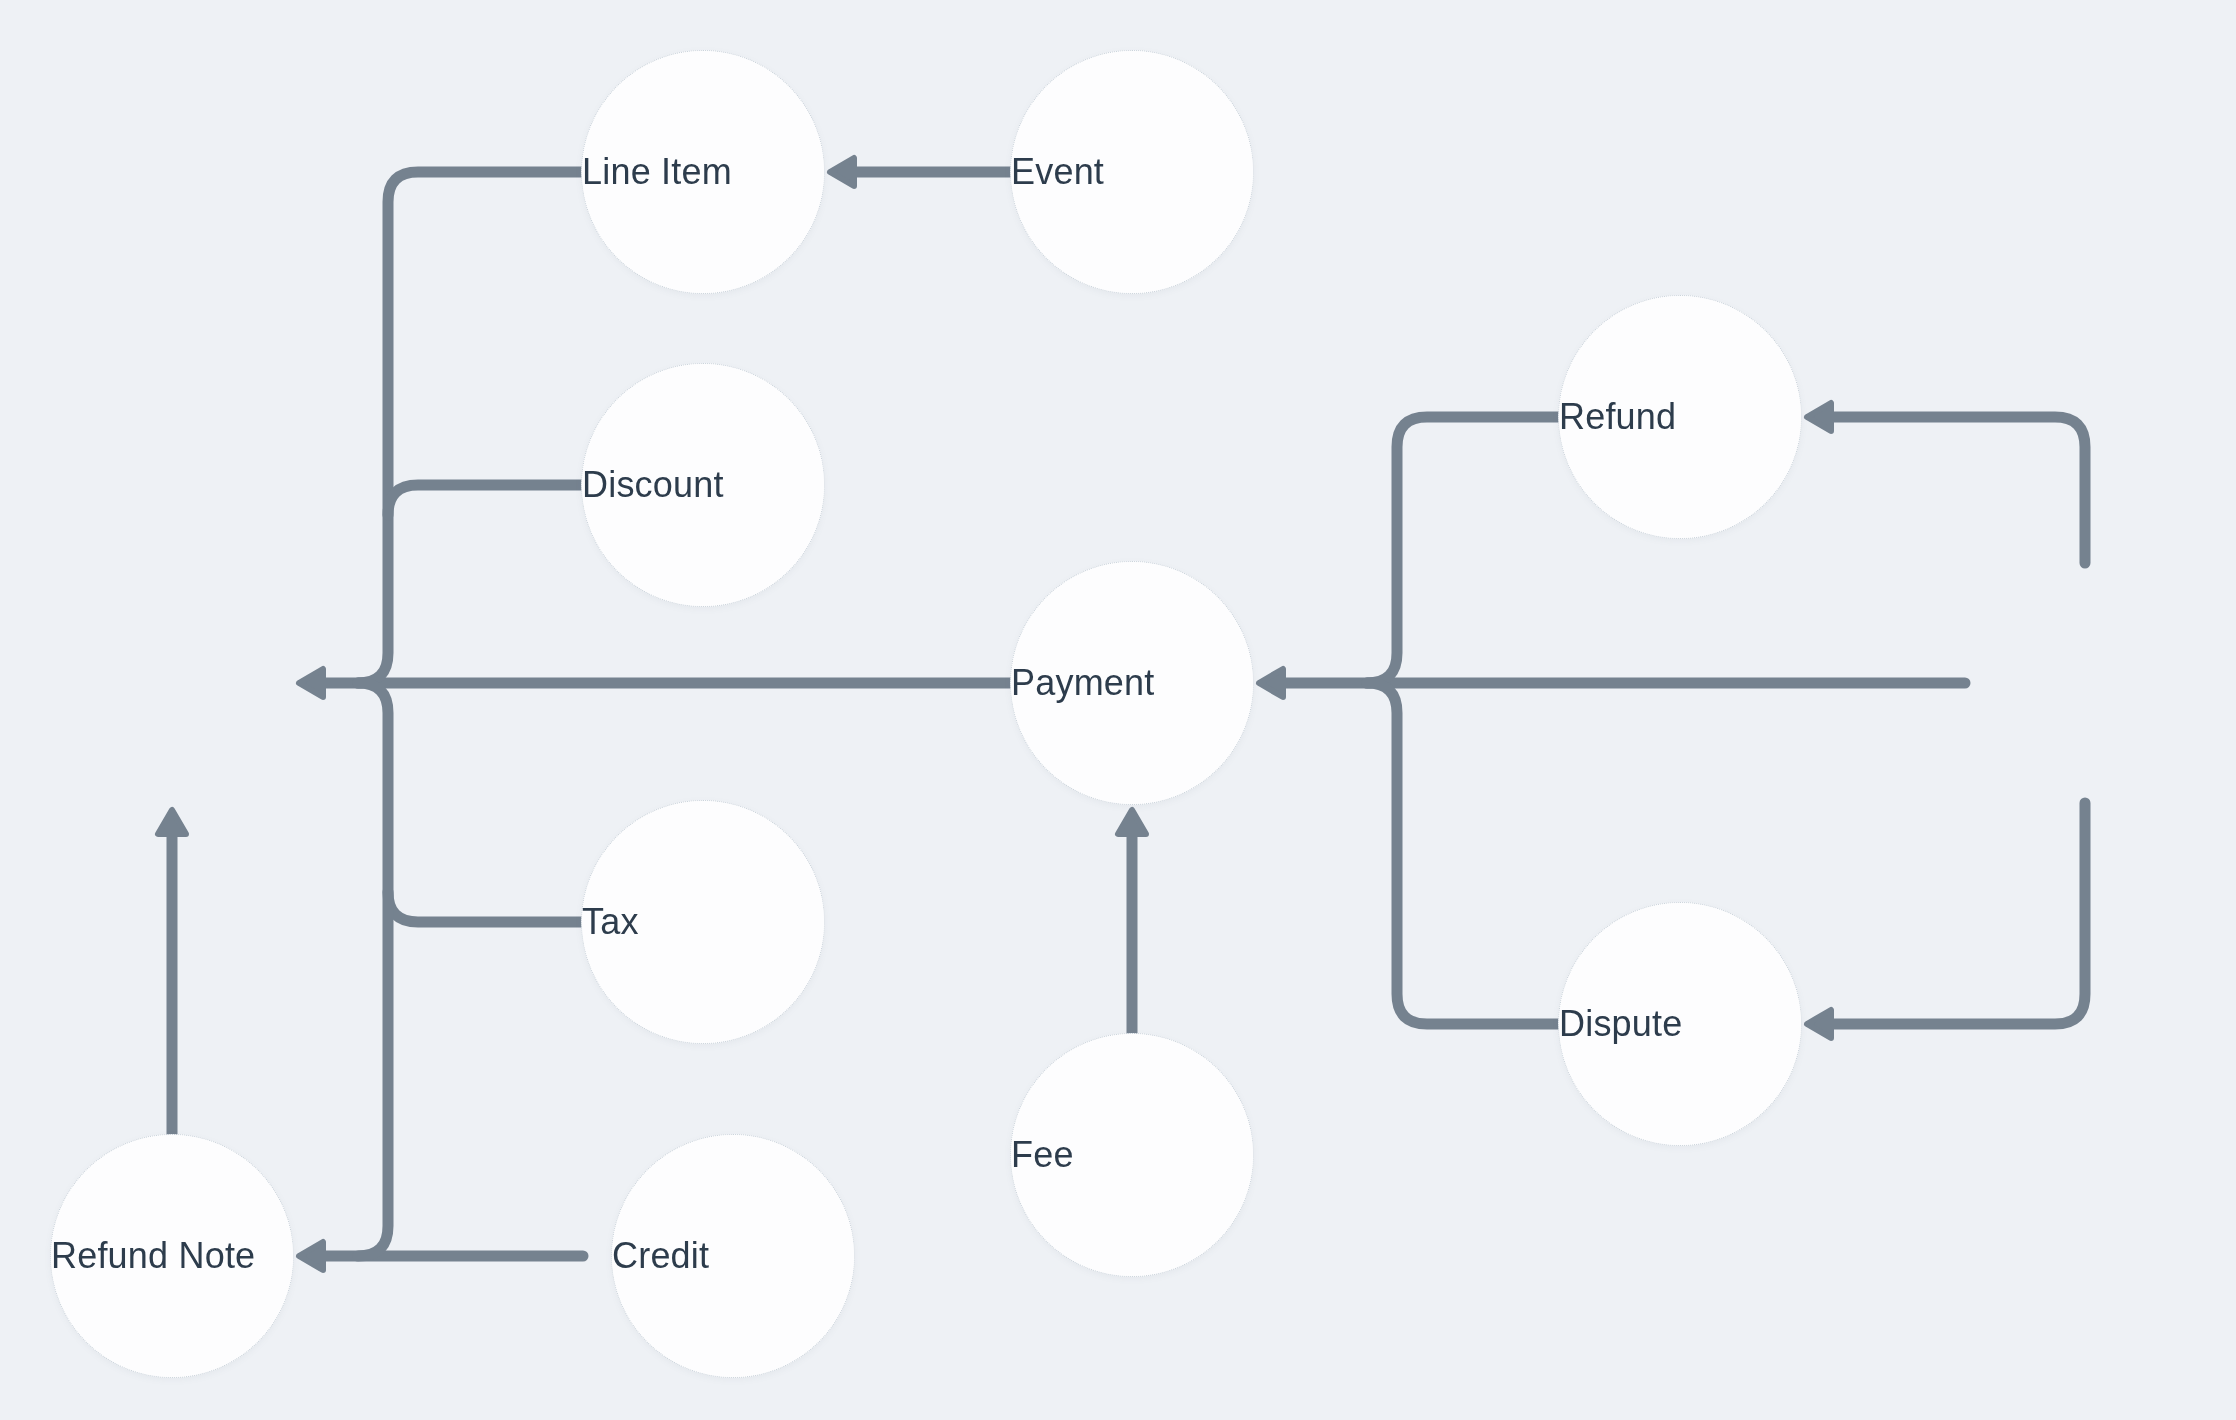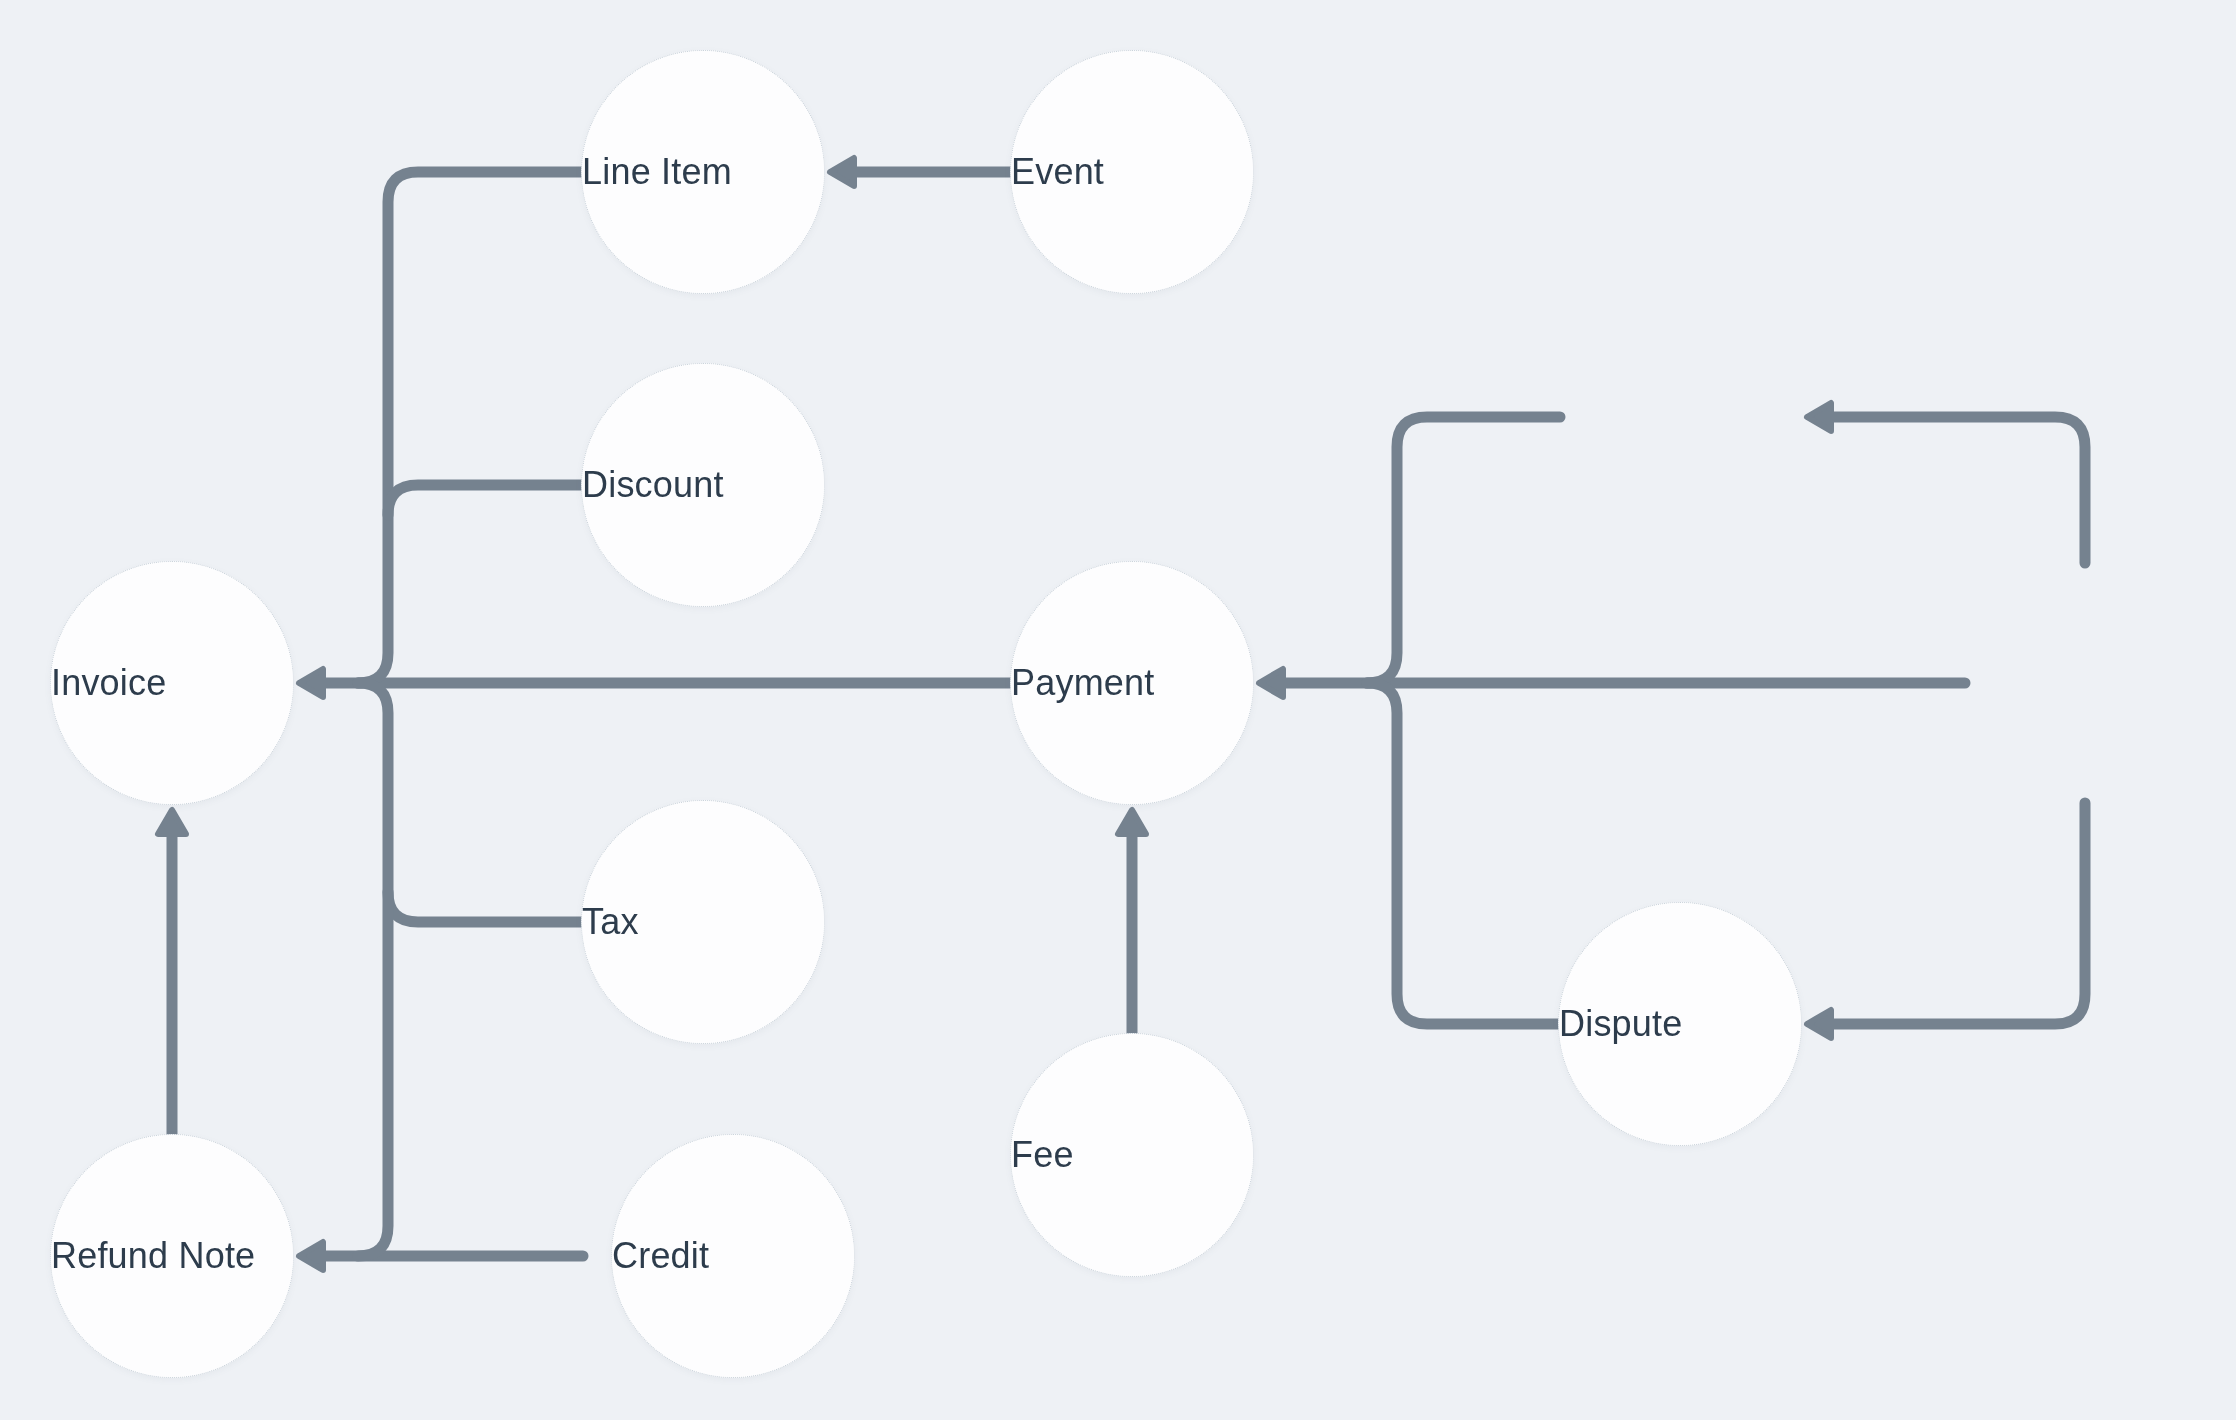--- a/index.html
+++ b/index.html
@@ -74,23 +74,20 @@
       <path d="M 2085 803 V 994 Q 2085 1024 2055 1024 H 1831" fill="none" stroke="#75828f" stroke-width="11" stroke-linecap="round"></path>
       <path d="M 1807 1024 L 1831 1010 L 1831 1038 Z" fill="#75828f" stroke="#75828f" stroke-width="6" stroke-linejoin="round"></path>
       <path d="M 583 172 H 418 Q 388 172 388 202 V 653 Q 388 683 358 683" fill="none" stroke="#75828f" stroke-width="11" stroke-linecap="round"></path>
       <path d="M 583 485 H 418 Q 388 485 388 515" fill="none" stroke="#75828f" stroke-width="11" stroke-linecap="round"></path>
       <path d="M 583 922 H 418 Q 388 922 388 892" fill="none" stroke="#75828f" stroke-width="11" stroke-linecap="round"></path>
       <path d="M 358 683 Q 388 683 388 713 V 1226 Q 388 1256 358 1256" fill="none" stroke="#75828f" stroke-width="11" stroke-linecap="round"></path>
       <path d="M 1560 417 H 1427 Q 1397 417 1397 447 V 653 Q 1397 683 1367 683" fill="none" stroke="#75828f" stroke-width="11" stroke-linecap="round"></path>
       <path d="M 1560 1024 H 1427 Q 1397 1024 1397 994 V 713 Q 1397 683 1367 683" fill="none" stroke="#75828f" stroke-width="11" stroke-linecap="round"></path>
     </svg>
   <div class="nodes" id="nodes-layer">
-      <div class="node" style="left: 50px; top: 561px;">
-        <span class="label">Invoice</span>
-      </div>
       <div class="node" style="left: 581px; top: 50px;">
         <span class="label">Line Item</span>
       </div>
       <div class="node" style="left: 581px; top: 363px;">
         <span class="label">Discount</span>
       </div>
       <div class="node" style="left: 581px; top: 800px;">
         <span class="label">Tax</span>
       </div>
       <div class="node" style="left: 611px; top: 1134px;">
@@ -101,17 +98,20 @@
       </div>
       <div class="node" style="left: 1010px; top: 561px;">
         <span class="label">Payment</span>
       </div>
       <div class="node" style="left: 1010px; top: 50px;">
         <span class="label">Event</span>
       </div>
       <div class="node" style="left: 1010px; top: 1033px;">
         <span class="label">Fee</span>
       </div>
+      <div class="node" style="left: 1558px; top: 295px;">
+        <span class="label">Refund</span>
+      </div>
       <div class="node" style="left: 1558px; top: 902px;">
         <span class="label">Dispute</span>
       </div>
     </div>
 </div>
 
 </body></html>

